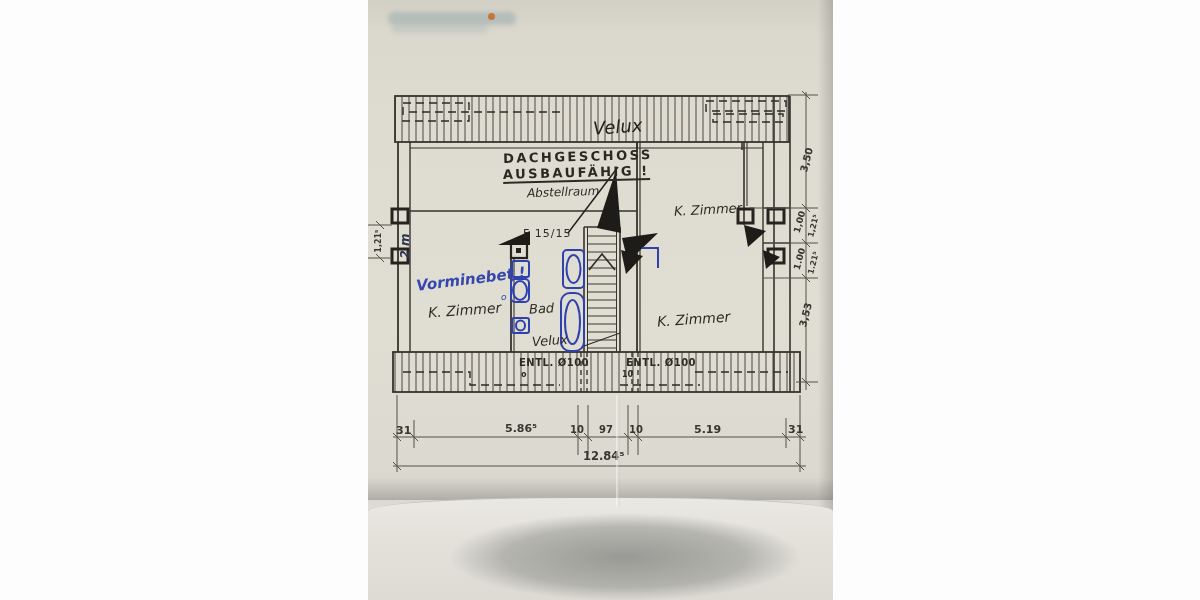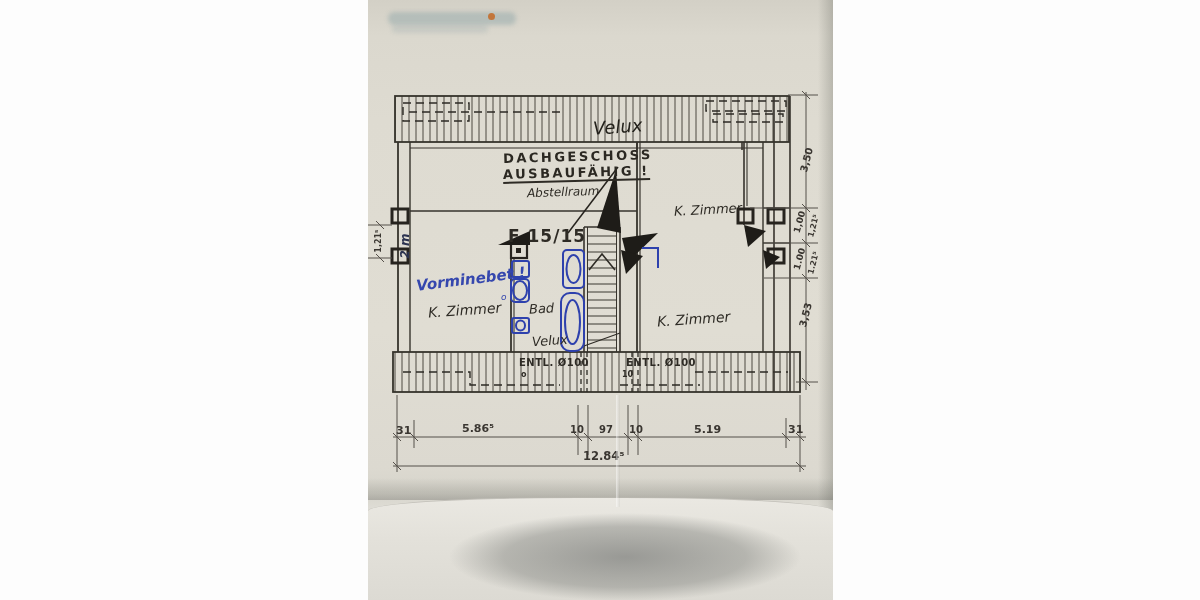--- a/index.html
+++ b/index.html
@@ -182,38 +182,38 @@
       <line x1="376" y1="254" x2="384" y2="262"></line>
     </g>
   </svg>
 
   <div class="lbl hand" style="left:593px;top:118px;font-size:18px;transform:rotate(-4deg);color:#24221c;">Velux</div>
 
   <div class="lbl" style="left:503px;top:150px;font-size:13px;letter-spacing:2.5px;font-weight:bold;transform:rotate(-1.5deg);color:#2b2822;">DACHGESCHOSS</div>
   <div class="lbl title-u" style="left:503px;top:166px;font-size:13px;letter-spacing:2.5px;font-weight:bold;transform:rotate(-1.5deg);color:#2b2822;">AUSBAUFÄHIG !</div>
 
   <div class="lbl hand" style="left:527px;top:186px;font-size:12px;transform:rotate(-2deg);">Abstellraum</div>
-  <div class="lbl" style="left:508px;top:228px;font-size:17px;font-weight:bold;letter-spacing:1px;">F 15/15</div>
+  <div class="lbl" style="left:523px;top:228px;font-size:11px;font-weight:normal;letter-spacing:1px;">F 15/15</div>
   <div class="lbl hand" style="left:674px;top:203px;font-size:13px;transform:rotate(-3deg);">K. Zimmer</div>
 
   <div class="lbl hand blue" style="left:416px;top:272px;font-size:15px;transform:rotate(-7deg);font-weight:bold;">Vorminebet !</div>
   <div class="lbl hand blue" style="left:501px;top:293px;font-size:9px;">o</div>
 
   <div class="lbl hand" style="left:428px;top:303px;font-size:14px;transform:rotate(-4deg);">K. Zimmer</div>
   <div class="lbl hand" style="left:529px;top:302px;font-size:13px;transform:rotate(-3deg);">Bad</div>
   <div class="lbl hand" style="left:657px;top:312px;font-size:14px;transform:rotate(-4deg);">K. Zimmer</div>
   <div class="lbl hand" style="left:532px;top:334px;font-size:13px;transform:rotate(-4deg);">Velux</div>
 
   <div class="lbl" style="left:519px;top:358px;font-size:10px;font-weight:bold;letter-spacing:0.5px;">ENTL. Ø100</div>
   <div class="lbl" style="left:521px;top:371px;font-size:8px;font-weight:bold;">o</div>
   <div class="lbl" style="left:626px;top:358px;font-size:10px;font-weight:bold;letter-spacing:0.5px;">ENTL. Ø100</div>
   <div class="lbl" style="left:622px;top:371px;font-size:8px;font-weight:bold;">10</div>
 
   <div class="lbl" style="left:396px;top:425px;font-size:11px;font-weight:bold;color:#3a3631;">31</div>
-  <div class="lbl" style="left:462px;top:423px;font-size:11px;font-weight:bold;color:#3a3631;">5.86⁵</div>
+  <div class="lbl" style="left:505px;top:423px;font-size:11px;font-weight:bold;color:#3a3631;">5.86⁵</div>
   <div class="lbl" style="left:570px;top:425px;font-size:10px;font-weight:bold;color:#3a3631;">10</div>
   <div class="lbl" style="left:599px;top:425px;font-size:10px;font-weight:bold;color:#3a3631;text-align:right;">97</div>
   <div class="lbl" style="left:629px;top:425px;font-size:10px;font-weight:bold;color:#3a3631;">10</div>
   <div class="lbl" style="left:694px;top:424px;font-size:11px;font-weight:bold;color:#3a3631;text-align:center;">5.19</div>
   <div class="lbl" style="left:788px;top:424px;font-size:11px;font-weight:bold;color:#3a3631;">31</div>
   <div class="lbl" style="left:583px;top:451px;font-size:11.5px;font-weight:bold;color:#3a3631;">12.84⁵</div>
 
   <div class="lbl rot" style="left:807px;top:160px;font-size:10px;font-weight:bold;color:#3a3631;transform:translate(-50%,-50%) rotate(-75deg);">3,50</div>
   <div class="lbl rot" style="left:800px;top:222px;font-size:9px;font-weight:bold;color:#3a3631;transform:translate(-50%,-50%) rotate(-75deg);">1,00</div>
   <div class="lbl rot" style="left:814px;top:226px;font-size:8px;font-weight:bold;color:#3a3631;transform:translate(-50%,-50%) rotate(-75deg);">1,21⁵</div>

